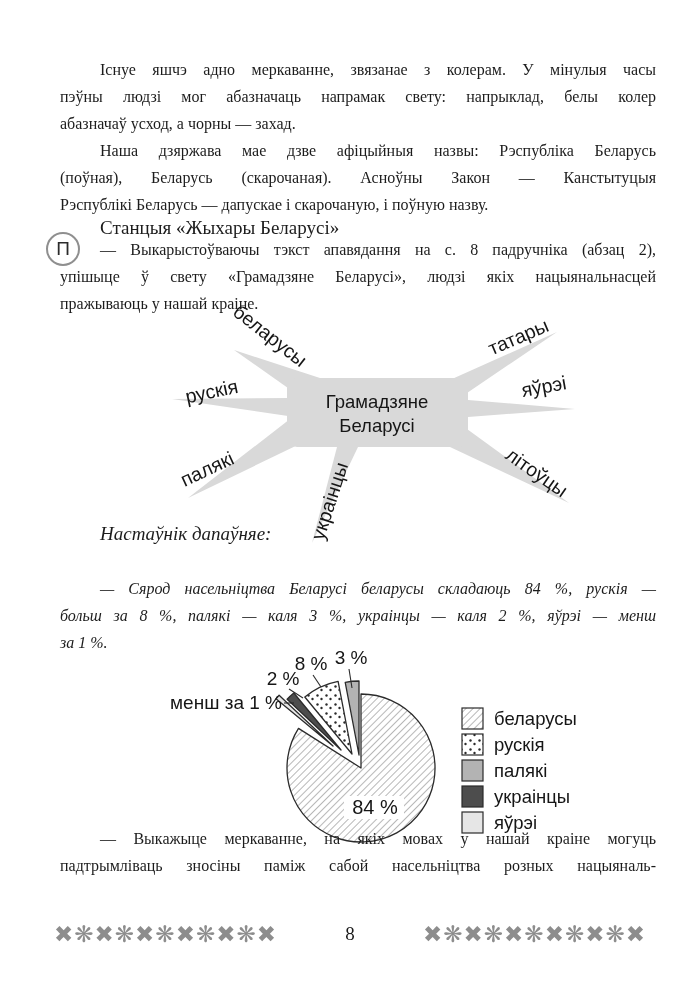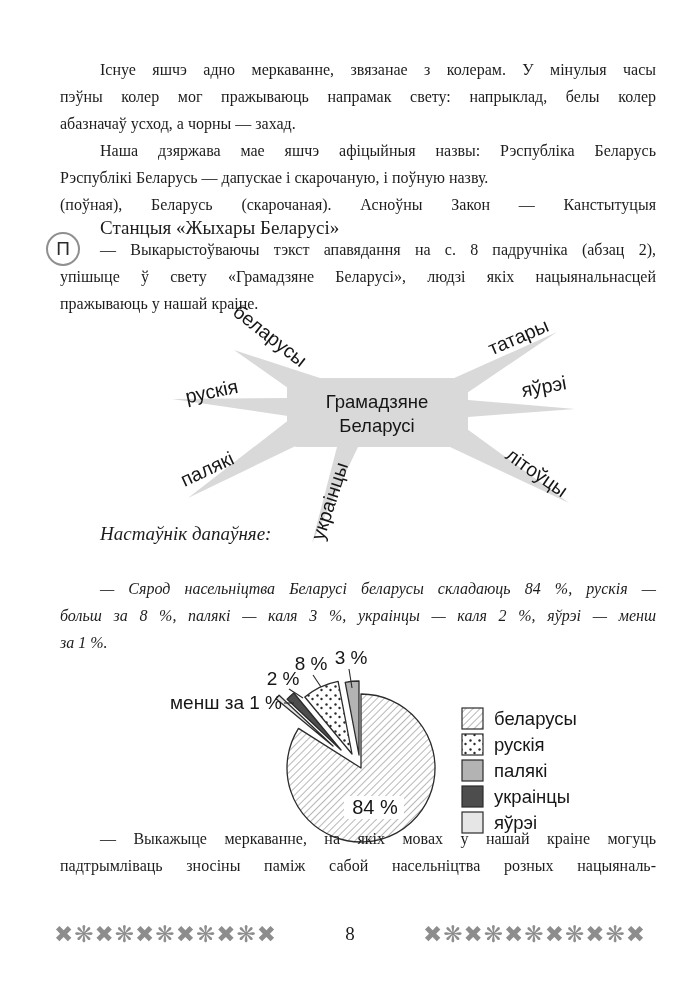--- a/index.html
+++ b/index.html
@@ -30,25 +30,25 @@
   }
   .pagenum { font-size:19px; color:#1c1c1c; padding:0 10px; }
 </style>
 </head>
 <body>
 
 <div class="page">
 
   <div class="para" style="top:56px;">
     <div class="jline indent">Існуе яшчэ адно меркаванне, звязанае з колерам. У мінулыя часы</div>
-    <div class="jline">пэўны колер мог пражываюць напрамак свету: напрыклад, белы колер</div>
+    <div class="jline">пэўны людзі мог абазначаць напрамак свету: напрыклад, белы колер</div>
     <div class="jline last">абазначаў усход, а чорны — захад.</div>
-    <div class="jline indent">Наша дзяржава мае яшчэ афіцыйныя назвы: Рэспубліка Беларусь</div>
+    <div class="jline indent">Наша дзяржава мае дзве афіцыйныя назвы: Рэспубліка Беларусь</div>
+    <div class="jline">(поўная), Беларусь (скарочаная). Асноўны Закон — Канстытуцыя</div>
     <div class="jline last">Рэспублікі Беларусь — дапускае і скарочаную, і поўную назву.</div>
-    <div class="jline">(поўная), Беларусь (скарочаная). Асноўны Закон — Канстытуцыя</div>
   </div>
 
   <div class="single-line" style="top:214px;">Станцыя «Жыхары Беларусі»</div>
 
   <div class="p-badge">
     <span>П</span>
   </div>
 
   <div class="para" style="top:236px;">
     <div class="jline indent">— Выкарыстоўваючы тэкст апавядання на с. 8 падручніка (абзац 2),</div>

